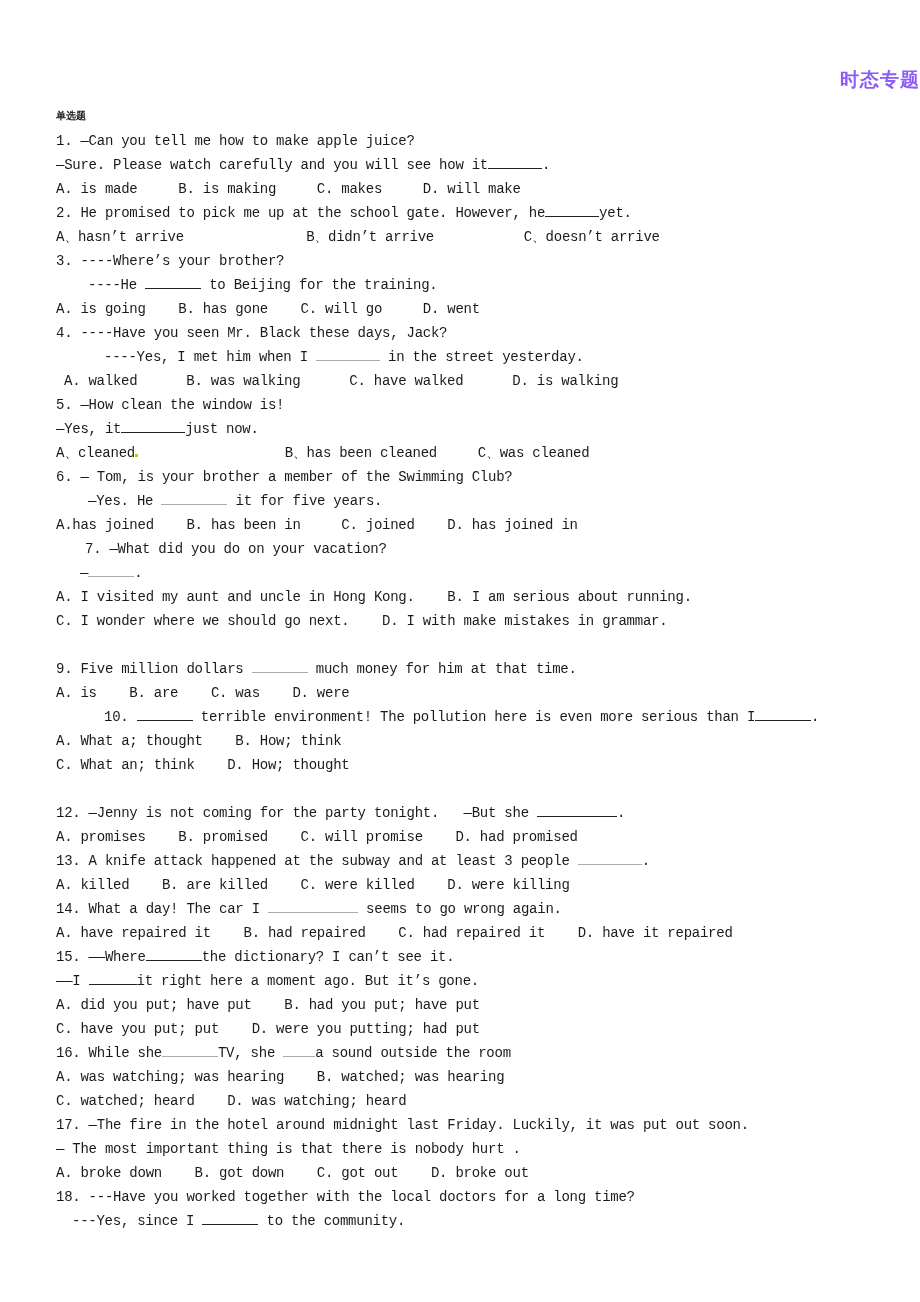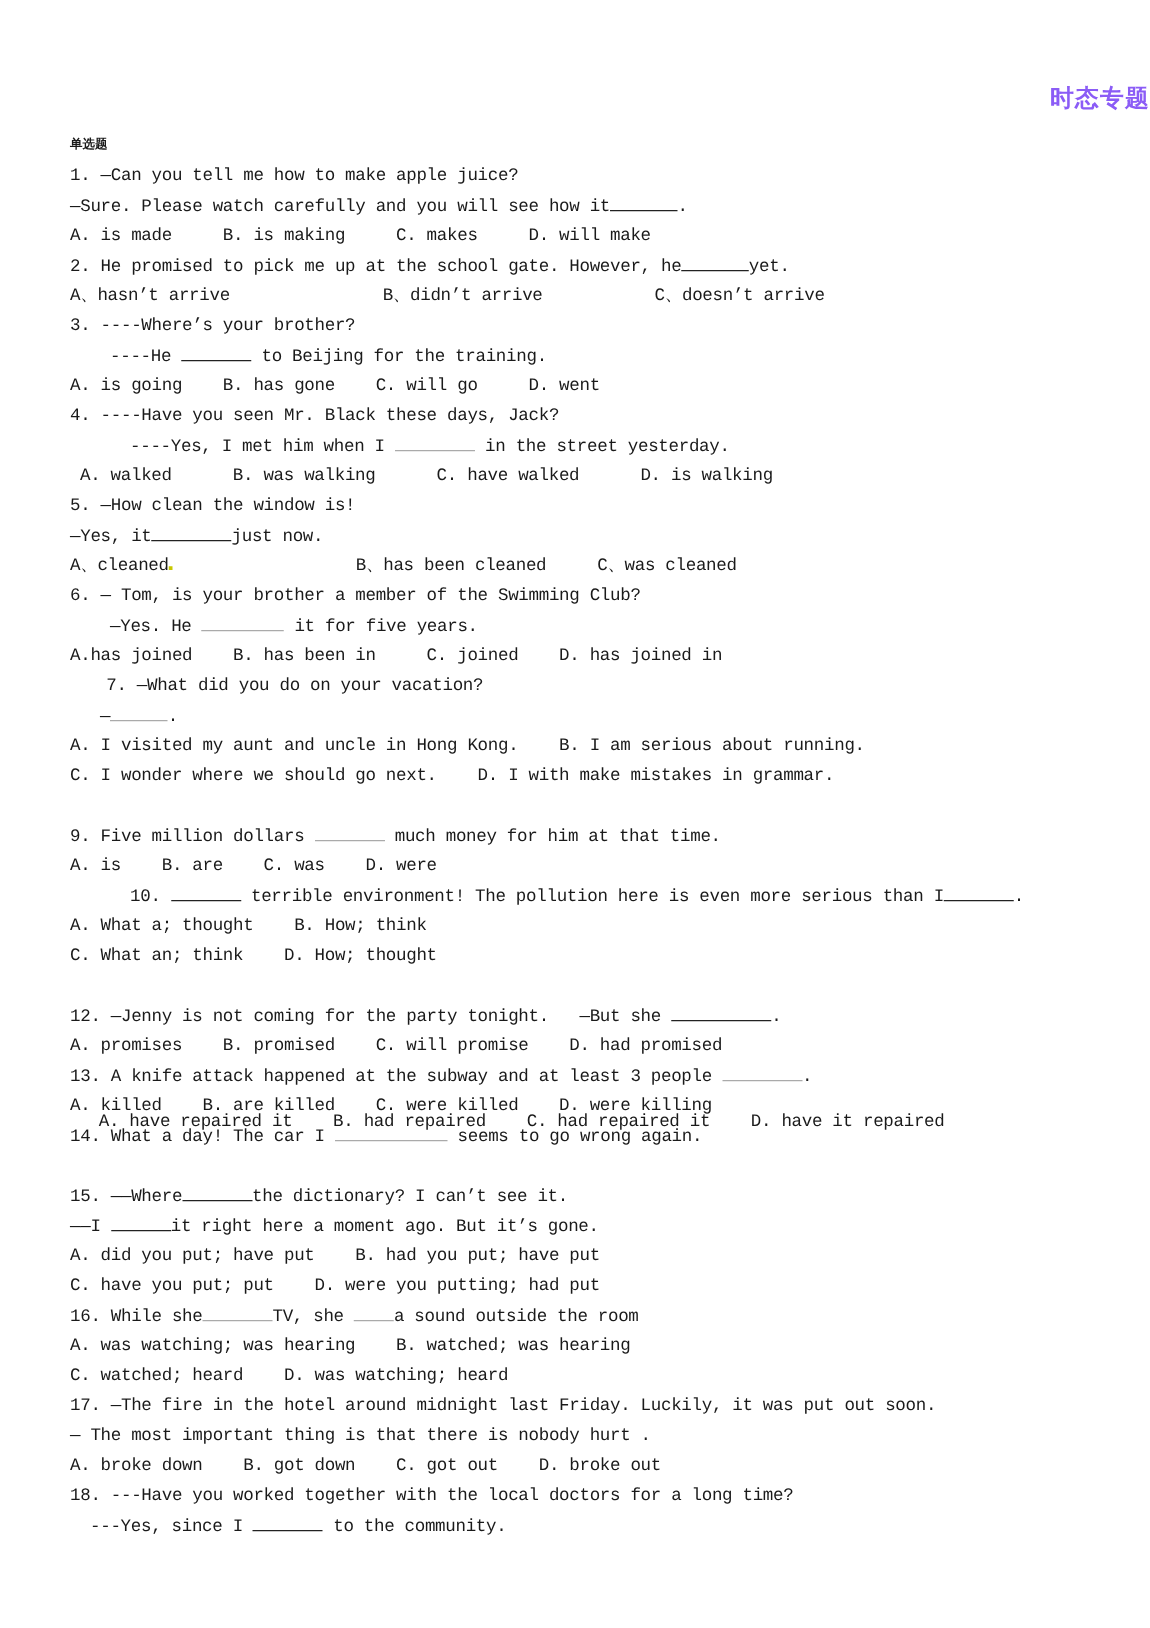--- a/index.html
+++ b/index.html
@@ -85,21 +85,21 @@
       <div class="line" style="top: 659px; left: 56px;"><span>9. Five million dollars </span><span class="blank light" style="width: 56px;"></span><span> much money for him at that time.</span></div>
       <div class="line" style="top: 683px; left: 56px; text-align: center;"><span>A. is    B. are    C. was    D. were</span></div>
       <div class="line" style="top: 707px; left: 56px; margin-left: 48px;"><span>10. </span><span class="blank" style="width: 56px;"></span><span> terrible environment! The pollution here is even more serious than I</span><span class="blank" style="width: 56px;"></span><span>.</span></div>
       <div class="line" style="top: 731px; left: 56px;"><span>A. What a; thought    B. How; think</span></div>
       <div class="line" style="top: 755px; left: 56px;"><span>C. What an; think    D. How; thought</span></div>
       <div class="line" style="top: 803px; left: 56px;"><span>12. —Jenny is not coming for the party tonight.   —But she </span><span class="blank" style="width: 80px;"></span><span>.</span></div>
       <div class="line" style="top: 827px; left: 56px;"><span>A. promises    B. promised    C. will promise    D. had promised</span></div>
       <div class="line" style="top: 851px; left: 56px;"><span>13. A knife attack happened at the subway and at least 3 people </span><span class="blank light" style="width: 64px;"></span><span>.</span></div>
       <div class="line" style="top: 875px; left: 56px;"><span>A. killed    B. are killed    C. were killed    D. were killing</span></div>
       <div class="line" style="top: 899px; left: 56px;"><span>14. What a day! The car I </span><span class="blank light" style="width: 90px;"></span><span> seems to go wrong again.</span></div>
-      <div class="line" style="top: 888px; left: 56px; margin-left: 23px;"><span>A. have repaired it    B. had repaired    C. had repaired it    D. have it repaired</span></div>
+      <div class="line" style="top: 923px; left: 56px;"><span>A. have repaired it    B. had repaired    C. had repaired it    D. have it repaired</span></div>
       <div class="line" style="top: 947px; left: 56px;"><span>15. ——Where</span><span class="blank" style="width: 56px;"></span><span>the dictionary? I can’t see it.</span></div>
       <div class="line" style="top: 971px; left: 56px;"><span>——I </span><span class="blank" style="width: 48px;"></span><span>it right here a moment ago. But it’s gone.</span></div>
       <div class="line" style="top: 995px; left: 56px;"><span>A. did you put; have put    B. had you put; have put</span></div>
       <div class="line" style="top: 1019px; left: 56px;"><span>C. have you put; put    D. were you putting; had put</span></div>
       <div class="line" style="top: 1043px; left: 56px;"><span>16. While she</span><span class="blank light" style="width: 56px;"></span><span>TV, she </span><span class="blank light" style="width: 32px;"></span><span>a sound outside the room</span></div>
       <div class="line" style="top: 1067px; left: 56px;"><span>A. was watching; was hearing    B. watched; was hearing</span></div>
       <div class="line" style="top: 1091px; left: 56px;"><span>C. watched; heard    D. was watching; heard</span></div>
       <div class="line" style="top: 1115px; left: 56px;"><span>17. —The fire in the hotel around midnight last Friday. Luckily, it was put out soon.</span></div>
       <div class="line" style="top: 1139px; left: 56px;"><span>— The most important thing is that there is nobody hurt .</span></div>
       <div class="line" style="top: 1163px; left: 56px;"><span>A. broke down    B. got down    C. got out    D. broke out</span></div>

